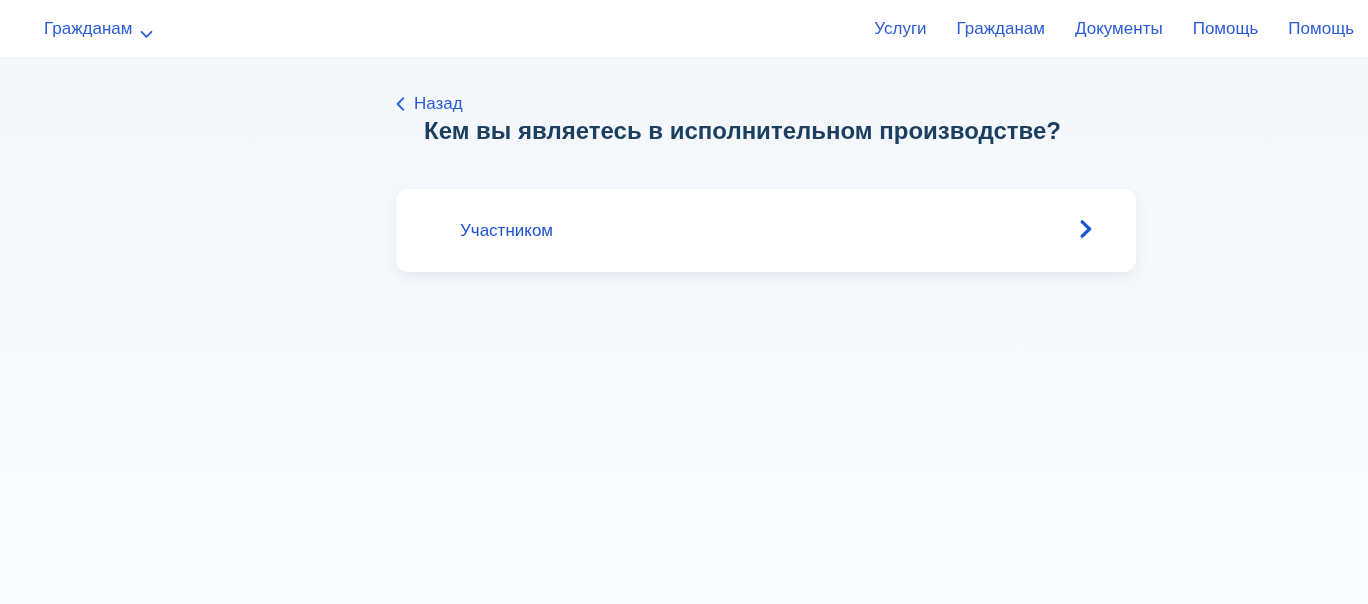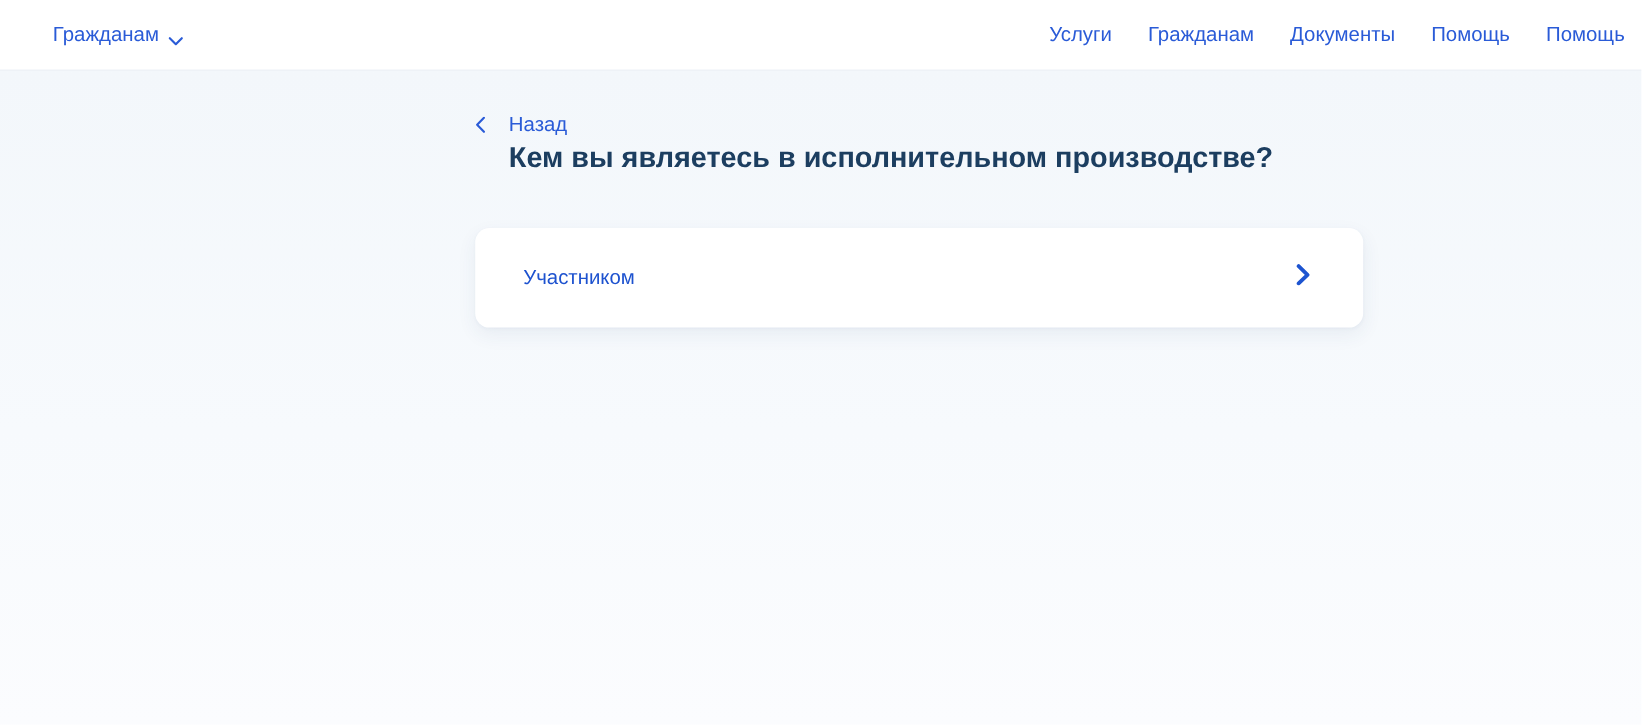--- a/index.html
+++ b/index.html
@@ -63,21 +63,21 @@
     padding-top: 35px;
   }
   .content {
     width: 740px;
     margin-left: 396px;
   }
 
   .back-link {
     display: inline-flex;
     align-items: center;
-    gap: 19px;
+    gap: 9px;
     color: #2a5bd7;
     font-size: 17px;
     text-decoration: none;
     cursor: pointer;
   }
   .back-link svg { display: block; }
 
   .page-title {
     color: #1c3e60;
     font-size: 24px;
@@ -96,20 +96,21 @@
     display: flex;
     align-items: center;
     justify-content: space-between;
     padding: 0 44px 0 40px;
     cursor: pointer;
     margin-bottom: 36px;
   }
   .option-card .option-label {
     color: #1d52cf;
     font-size: 17px;
+    margin-left: 24px;
   }
   .option-card .chevron { display: block; }
 </style>
 </head>
 <body>
 
 <header class="header">
 
   <div class="audience">
     <span>Гражданам</span>

